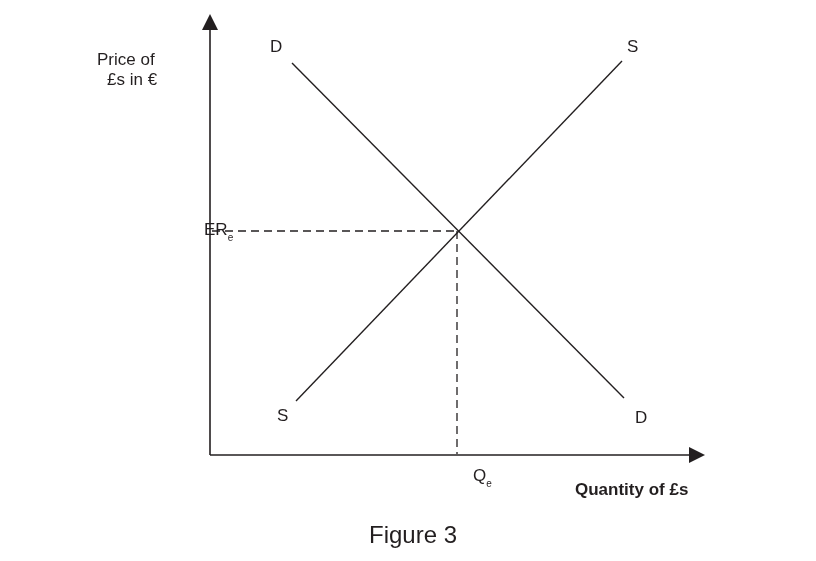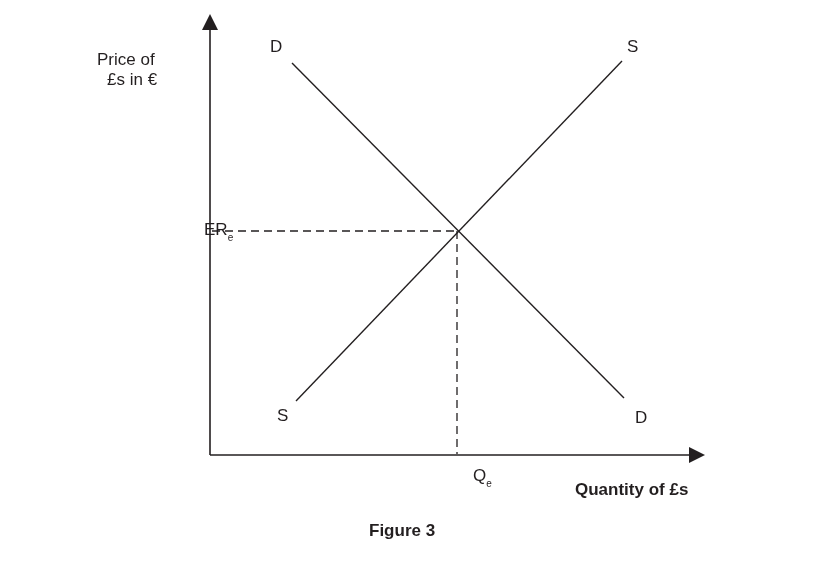--- a/index.html
+++ b/index.html
@@ -1,20 +1,20 @@
 <!DOCTYPE html>
 <html><head>
 <meta charset="utf-8">
 <style>
   html, body { margin:0; padding:0; background:#ffffff; }
   body { width:816px; height:561px; position:relative; overflow:hidden; font-family:"Liberation Sans", "DejaVu Sans", sans-serif; color:#231f20; }
   svg { position:absolute; left:0; top:0; }
   .lbl { position:absolute; font-size:17px; line-height:22px; white-space:nowrap; }
   .sub { font-size:10px; vertical-align:-6px; }
-  .cap { position:absolute; font-weight:bold; font-size:17px; }
+  .cap { position:absolute; font-weight:normal; font-size:24px; }
 </style>
 </head>
 <body>
 
 <svg width="816" height="561">
   <defs>
     <marker id="arr" markerWidth="10" markerHeight="10" refX="5" refY="5" orient="auto">
       <path d="M0,0 L10,5 L0,10 z" fill="#231f20"></path>
     </marker>
   </defs>

